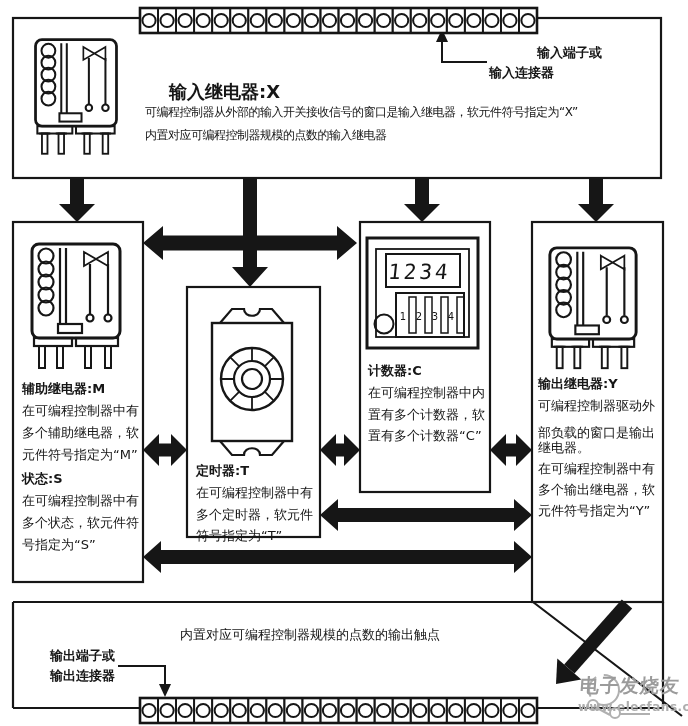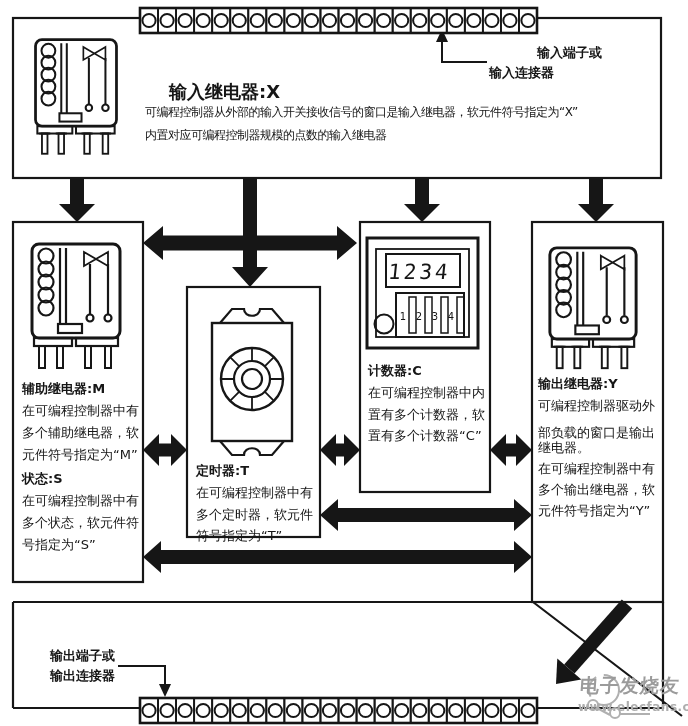--- a/index.html
+++ b/index.html
@@ -244,19 +244,20 @@
   <div class="t" style="left:368px;top:429px;">置有多个计数器“C”</div>
 
   <div class="t b" style="left:538px;top:377px;">输出继电器:Y</div>
   <div class="t" style="left:538px;top:399px;">可编程控制器驱动外</div>
   <div class="t" style="left:538px;top:420px;margin-top:6px;">部负载的窗口是输出</div>
   <div class="t" style="left:538px;top:441px;">继电器。</div>
   <div class="t" style="left:538px;top:462px;">在可编程控制器中有</div>
   <div class="t" style="left:538px;top:483px;">多个输出继电器，软</div>
   <div class="t" style="left:538px;top:504px;">元件符号指定为“Y”</div>
 
+  <div class="t" style="left:180px;top:628px;">内置对应可编程控制器规模的点数的输出触点</div>
 
   <div class="t b" style="left:50px;top:649px;">输出端子或</div>
   <div class="t b" style="left:50px;top:669px;">输出连接器</div>
 
   <div class="t wm-brand" style="left:580px;top:676px;">电子发烧友</div>
   <div class="t wm-url" style="left:578px;top:701px;">www.elecfans.com</div>
 </div>
 
 </body></html>

